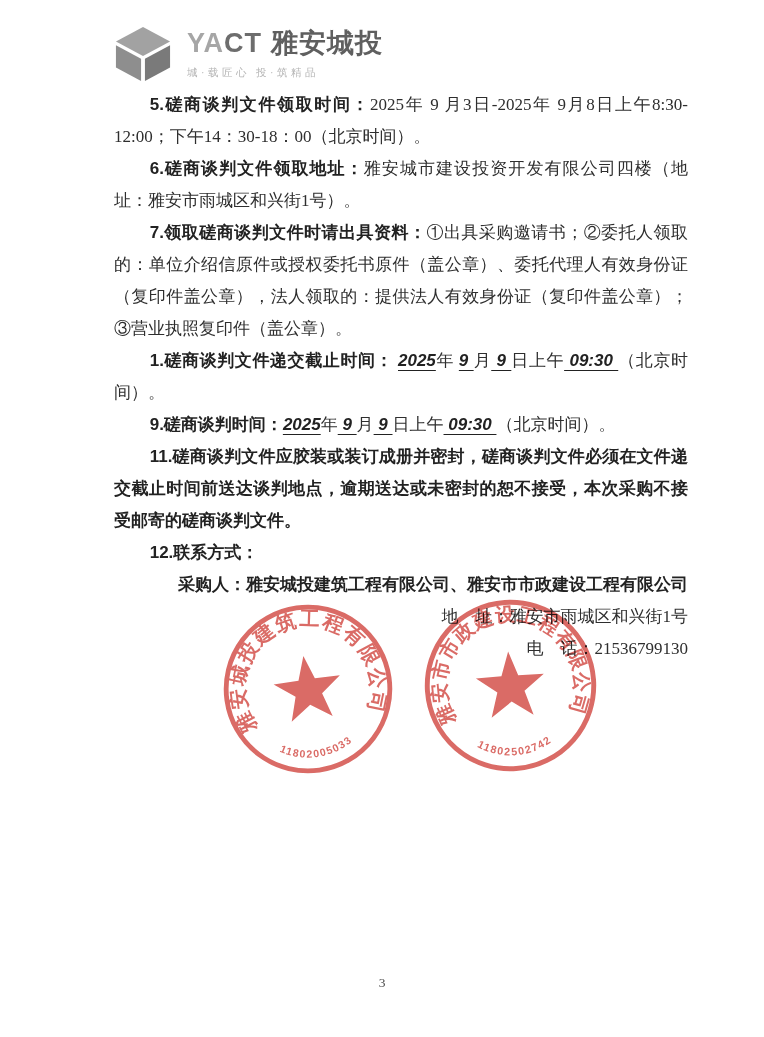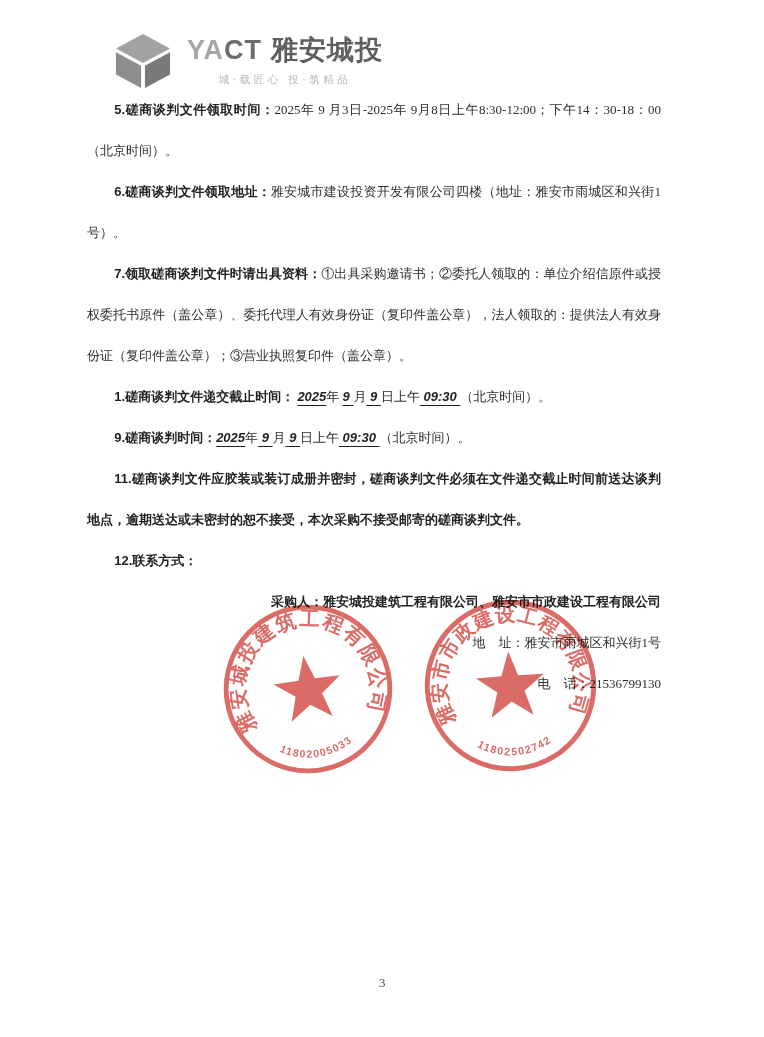--- a/index.html
+++ b/index.html
@@ -3,31 +3,31 @@
 <meta charset="utf-8">
 <style>
   html,body { margin:0; padding:0; background:#e8e8e8; }
   .page {
     position:relative; width:764px; height:1037px; margin:0 auto;
     background:#ffffff; overflow:hidden;
     font-family:"Liberation Serif","DejaVu Serif",serif;
     color:#2e2e2e;
   }
   
-  .logo { position:absolute; left:112px; top:32px; display:flex; align-items:center; gap:13px;text-align:center; }
+  .logo { position:absolute; left:112px; top:25px; display:flex; align-items:center; gap:13px; }
   .logo-cube { width:62px; height:58px; flex:0 0 auto; }
   .logo-line1 { font-family:"Liberation Sans","DejaVu Sans",sans-serif; font-weight:bold; font-size:27px; line-height:30px; letter-spacing:1px; white-space:nowrap; }
   .brand-ya { color:#a6a6a6; }
   .brand-ct { color:#6d6d6d; }
   .brand-cn { color:#5f5f5f; margin-left:9px; }
-  .logo-tagline { font-family:Liberation Sans, sans-serif; font-size:10.5px; color:#b5b5b5; letter-spacing:3.5px; margin-top:8px; white-space:nowrap; }
+  .logo-tagline { font-family:Liberation Serif, serif; font-size:10.5px; color:#b5b5b5; letter-spacing:3.5px; margin-top:8px; white-space:nowrap; }
   
   .content {
-    position:absolute; left:87px; top:89px; width:574px;
-    font-size:13px; line-height:41px; text-align:justify;
+    position:absolute; left:114px; top:89px; width:574px;
+    font-size:17px; line-height:32px; text-align:justify;
   }
   .content p { margin:0; text-indent:2.1em; }
   .content .no-justify { text-align:right; }
   .b { font-family:"Liberation Sans","DejaVu Sans",sans-serif; font-weight:bold; color:#222; }
   .u { text-decoration:underline; text-underline-offset:4px;font-style:italic; }
   
   .stamp { position:absolute; mix-blend-mode:multiply; opacity:0.86; }
   .stamp-left  { left:220px; top:601px; width:176px; height:176px; transform:rotate(-8deg); }
   .stamp-right { left:421px; top:596px; width:179px; height:179px; transform:rotate(-4deg); }
   .seal-ring { fill:none; stroke:#d4524c; stroke-width:5.5; }

